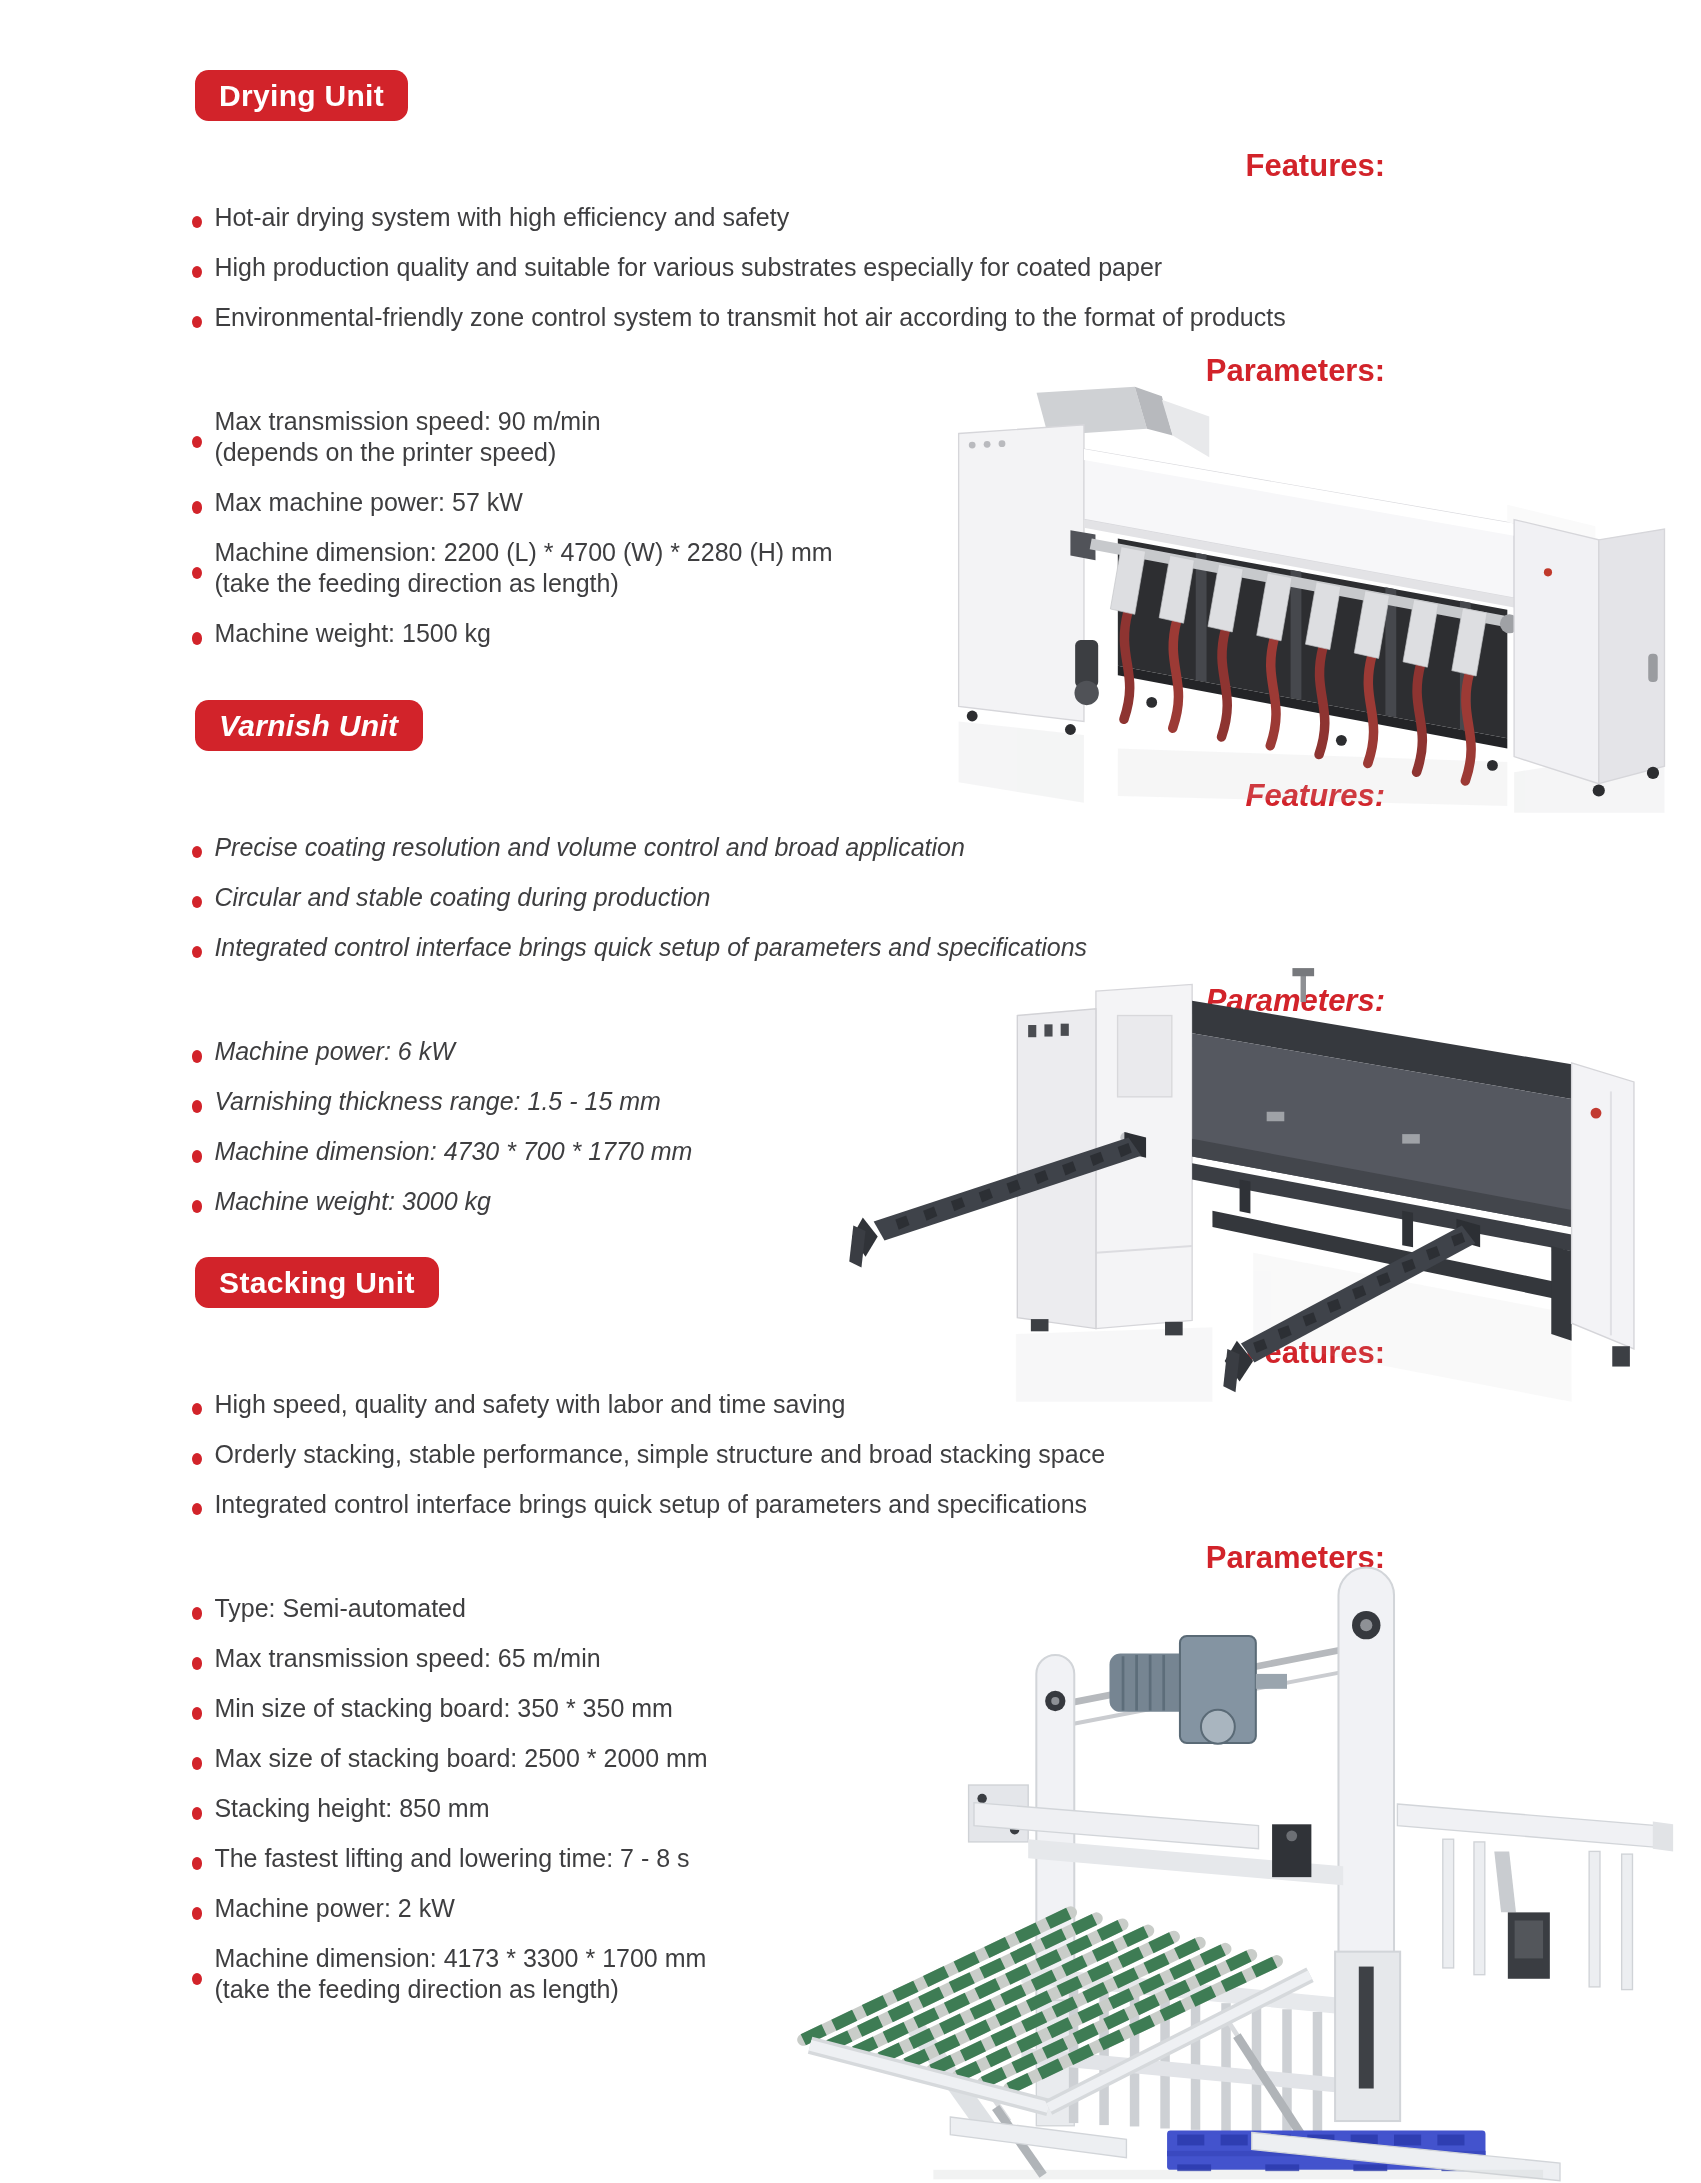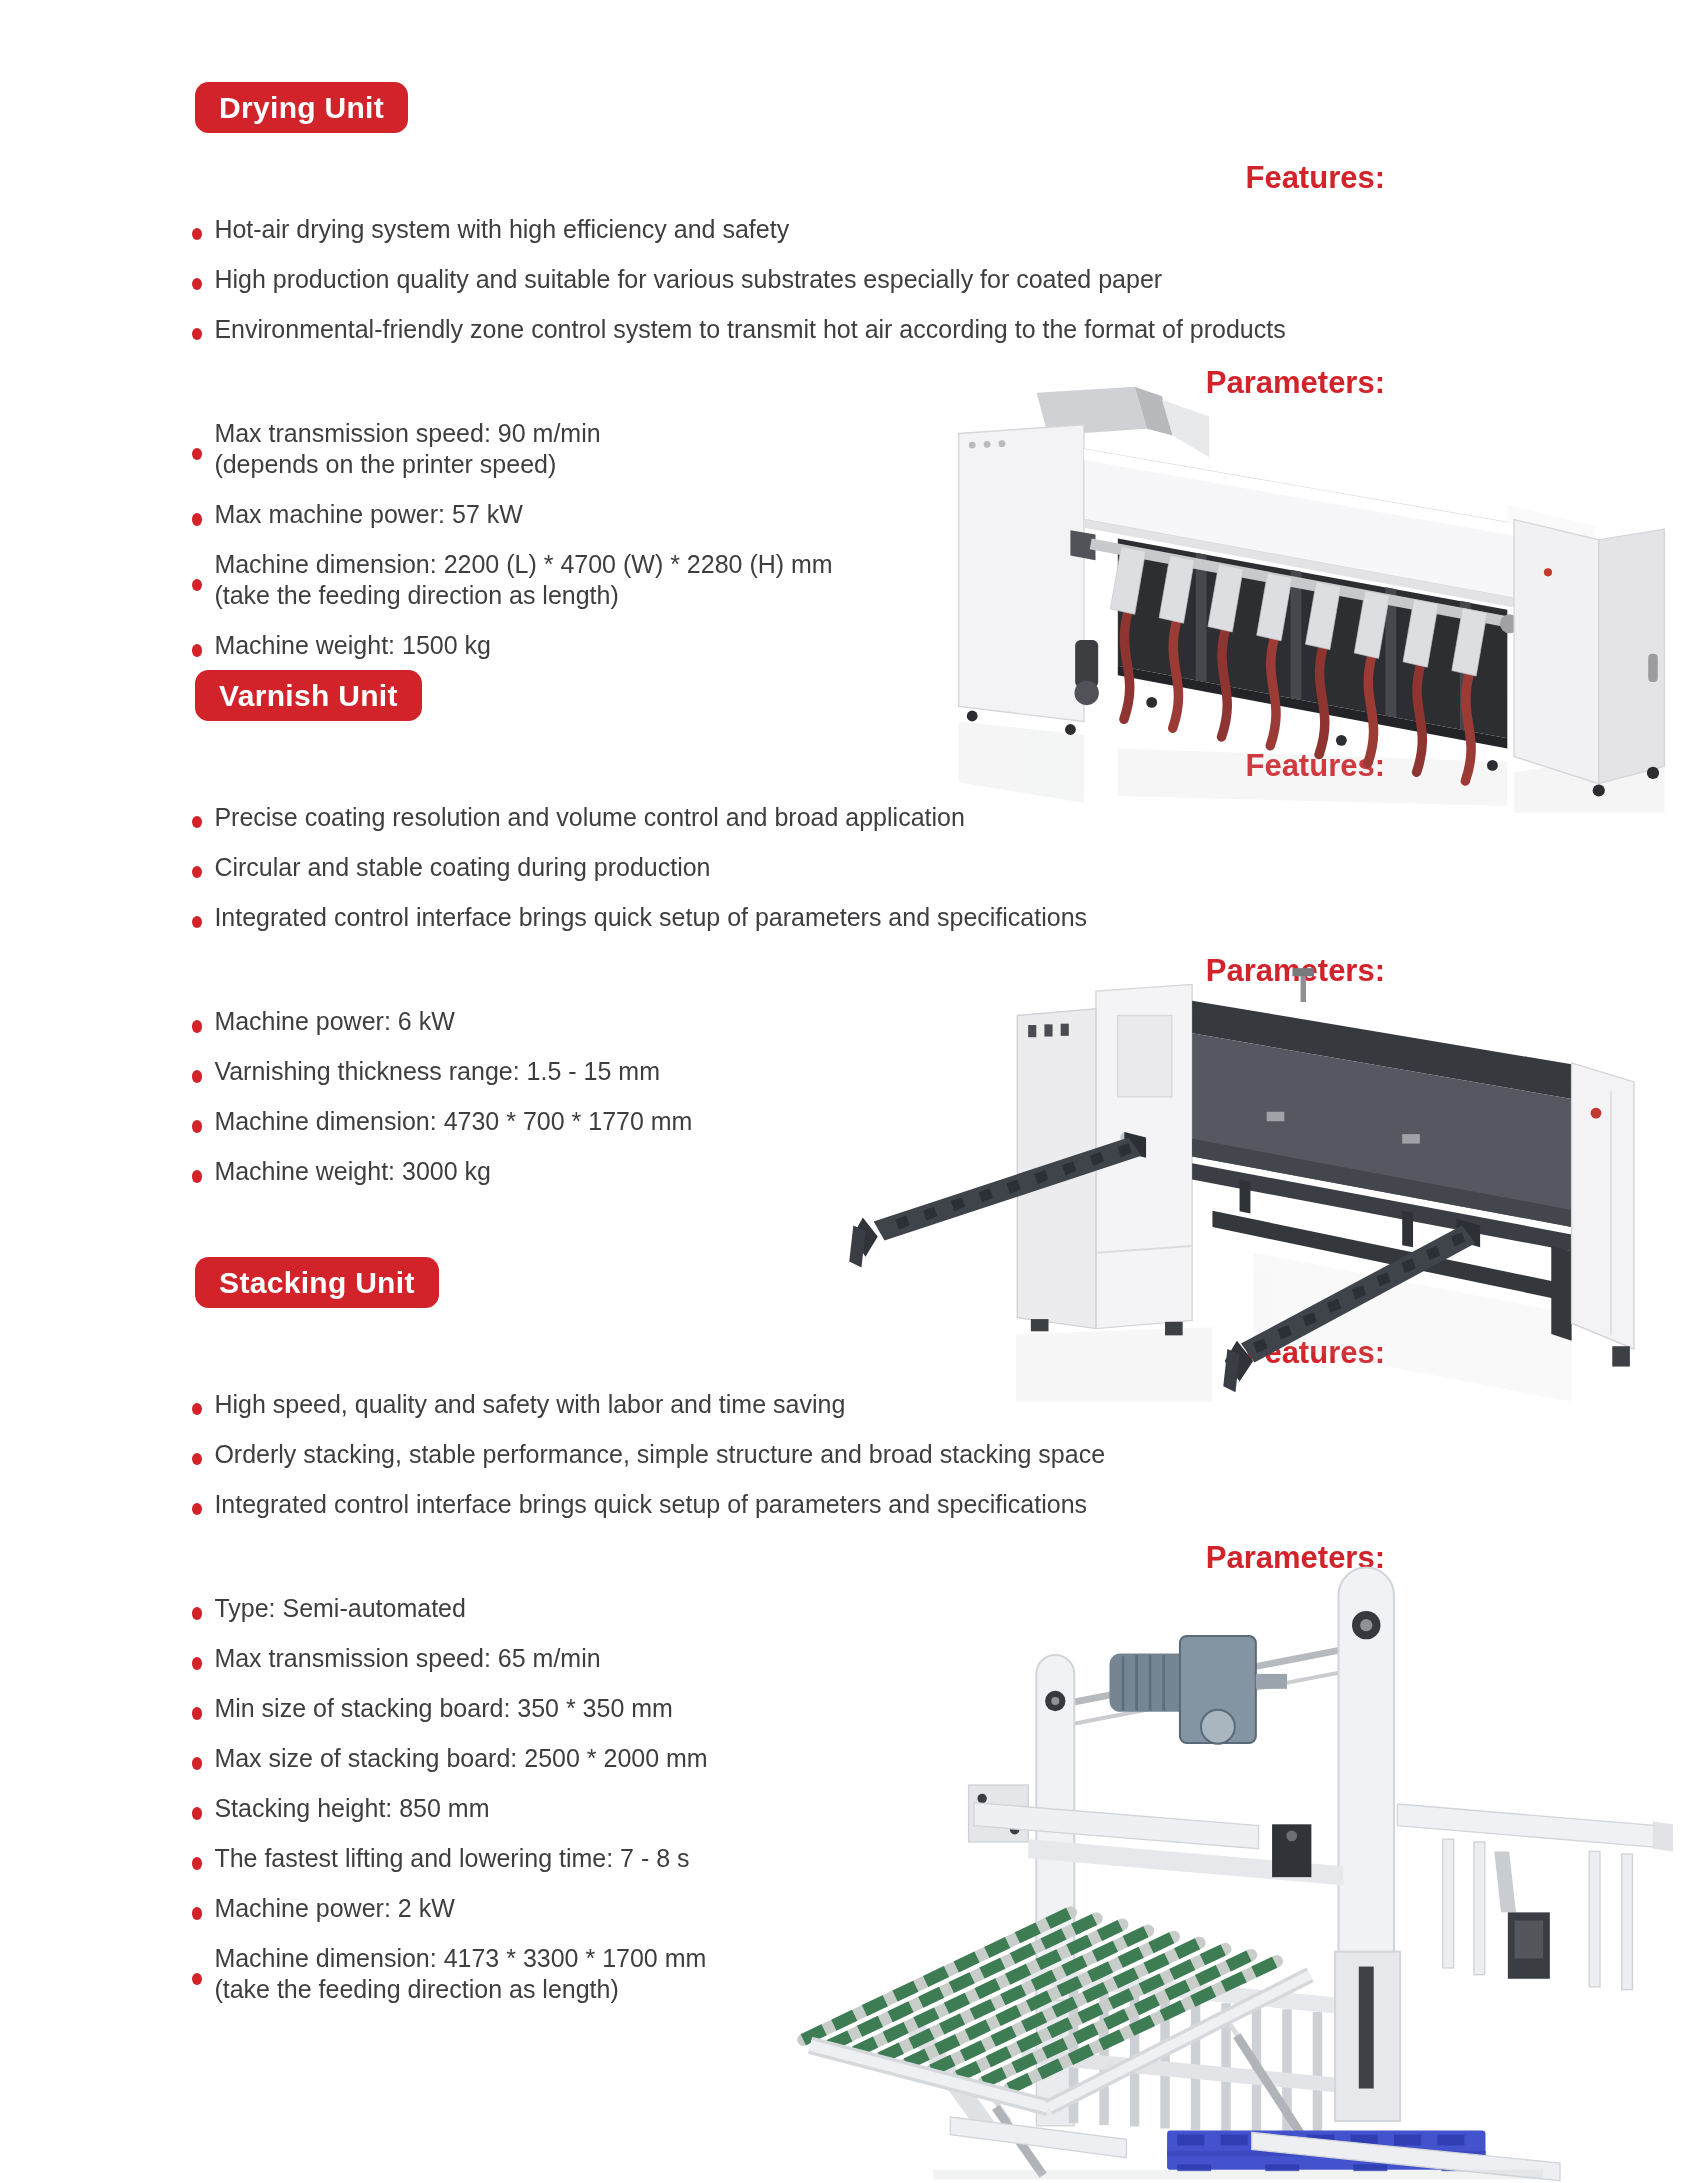--- a/index.html
+++ b/index.html
@@ -1,22 +1,22 @@
 <!DOCTYPE html>
 <html style="font-size:11px"><head>
 <meta charset="utf-8">
 <style>
   html,body{margin:0;padding:0;}
   body{
     width:1701px;height:2183px;position:relative;background:#ffffff;
     font-family:"Liberation Sans", sans-serif;overflow:hidden;color:#3e3e40;
   }
   .section{position:absolute;left:192px;width:1193px;}
-  #sec-drying{top:82px;}
-  #sec-varnish{top:670px;}
+  #sec-drying{top:70px;}
+  #sec-varnish{top:700px;font-style:italic;}
   #sec-stacking{top:1257px;}
   .badge{
     display:inline-block;background:#d2232a;color:#ffffff;font-weight:bold;
     font-size:30px;line-height:51px;height:51px;padding:0 24.4px;border-radius:13.6px;
     margin:0 0 26px 2.7px;letter-spacing:0.3px;
   }
   .subhead{
     color:#d2232a;font-size:31px;font-weight:bold;line-height:37px;margin:0 0 17.6px 2.7px;text-align:right;
   }
   .subhead.params{margin-top:19px;}

